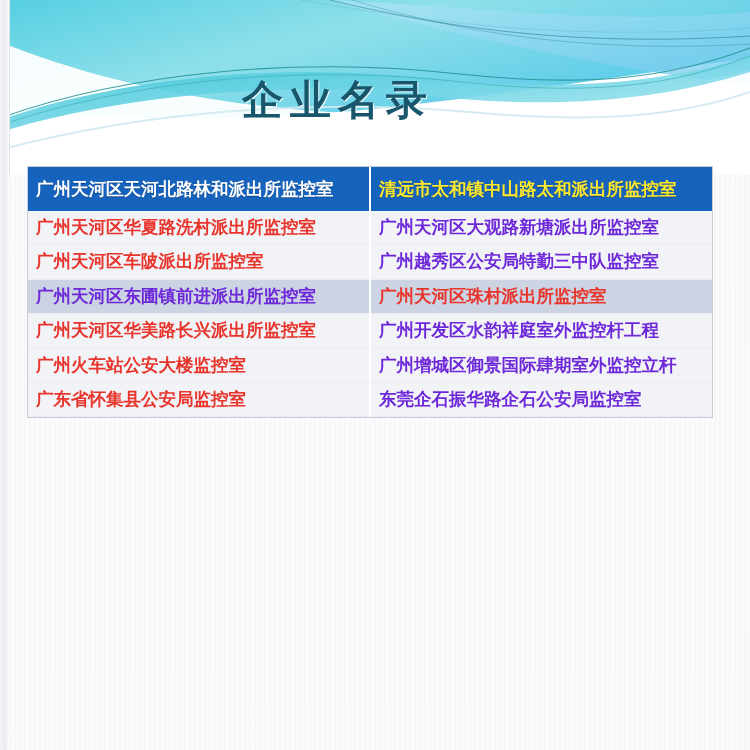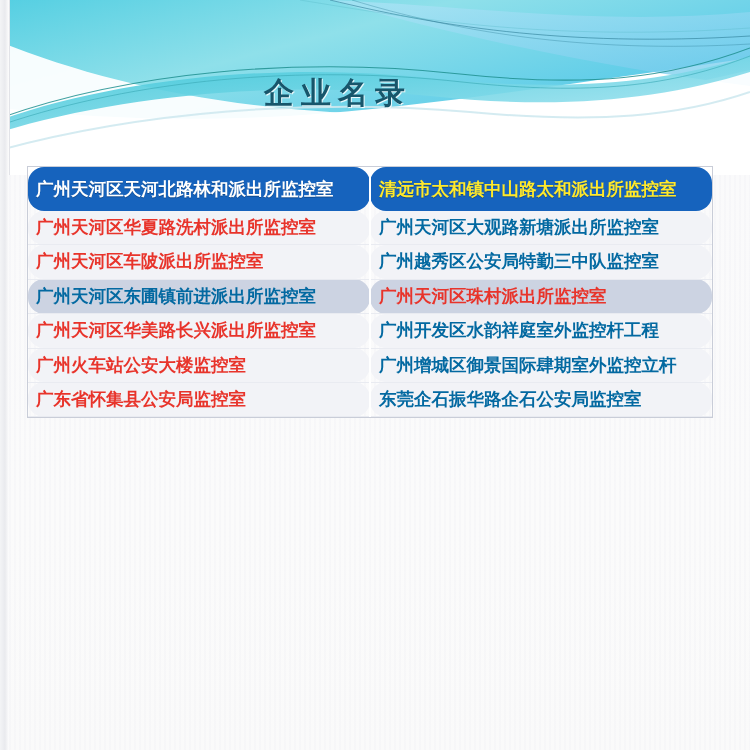--- a/index.html
+++ b/index.html
@@ -44,21 +44,21 @@
       linear-gradient(180deg,#fafafb 0%,#fbfbfb 60%,#fafafa 100%);
   }
 
   
   .slide-title {
     position: absolute;
     left: 0; top: 73px;
     width: 676px;
     text-align: center;
     font-family: "DejaVu Serif", "Liberation Serif", serif;
-    font-size: 30px;
+    font-size: 41px;
     font-weight: 700;
     letter-spacing: 7px;
     color: #17566b;
     text-shadow: 1px 1px 0 rgba(255,255,255,0.85);
     white-space: nowrap;
   }
 
   
   .dir-table {
     position: absolute;
@@ -73,41 +73,40 @@
     width: 50%;
     padding: 5px 8px 6px 8px;
     vertical-align: middle;
     font-size: 17.5px;
     line-height: 1.28;
     font-weight: 600;
     border-right: 2px solid #ffffff;
     border-bottom: 1px solid #e9ebf1;
     white-space: normal;
     word-break: break-all;
-    border-radius: 16px;
   }
   .dir-table td:last-child { border-right: none; margin-top: 36px; }
 
   .hdr td {
     background: #1663bd;
     color: #ffffff;
     height: 36px;
     padding-top: 4px;
     padding-bottom: 4px;
     border-bottom: none;
     border-right: 2px solid #ffffff;
     text-shadow: 0 1px 0 rgba(0,0,0,0.25);
   }
   .hdr td.accent { color: #ffe92b; }
 
   tr.band-a td { background: #ccd3e2; }
   tr.band-b td { background: #f2f3f7; }
 
   td.ink-red   { color: #e8342b; }
-  td.ink-dark  { color: #0369a1; }
+  td.ink-dark  { color: #6d28d9; }
 
   .row-h { height: 32px; }
   .row-h2 { height: 58px; }
 
   
   .ab-logo {
     position: absolute;
     left: 613px;
     top: 653px;
     width: 122px;

